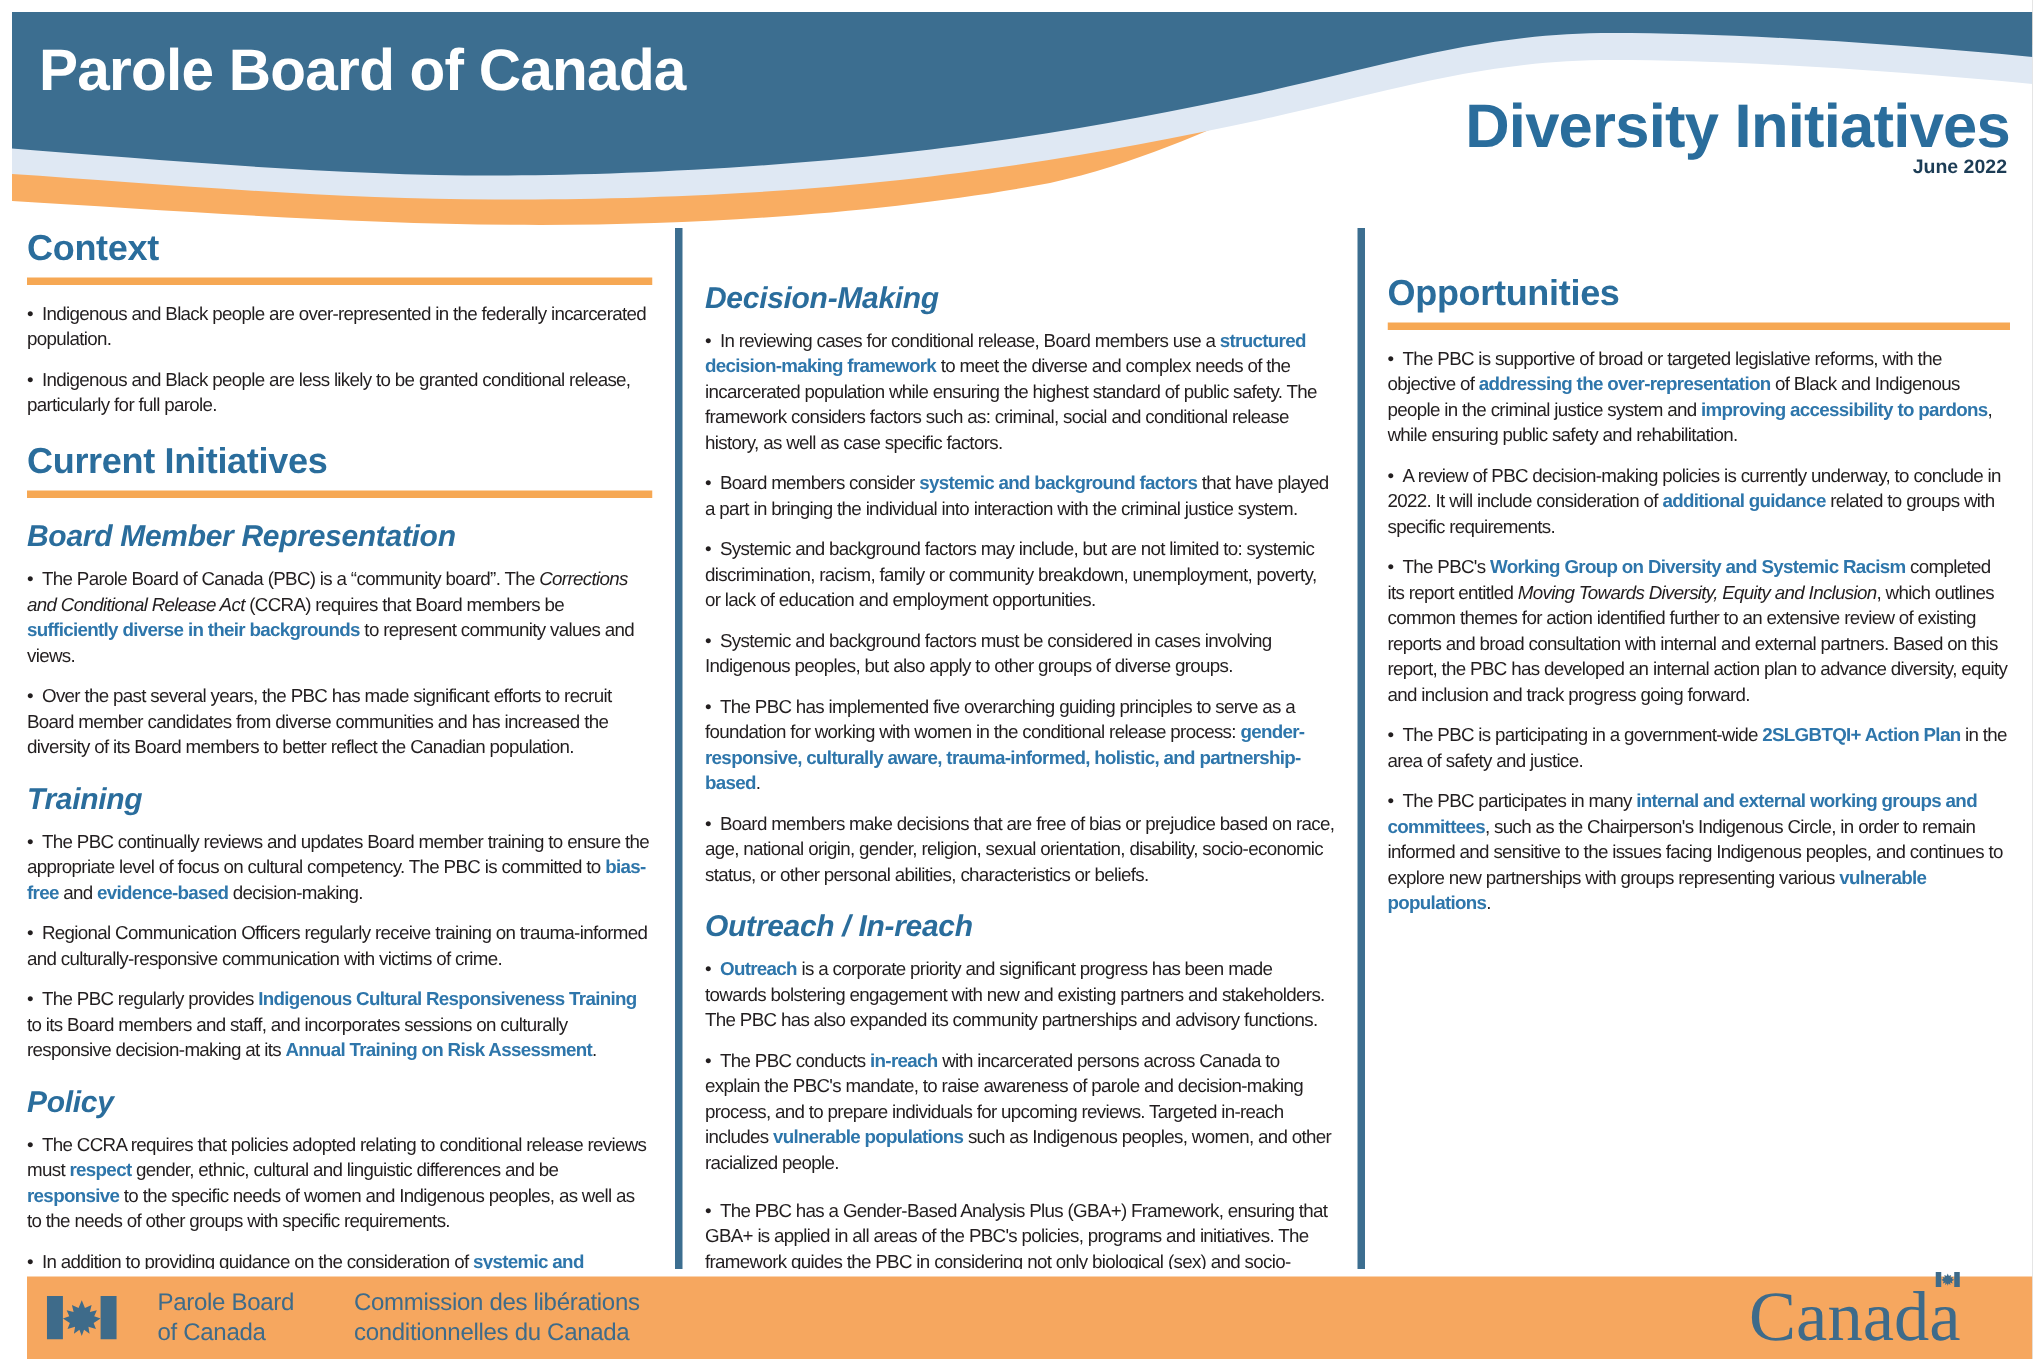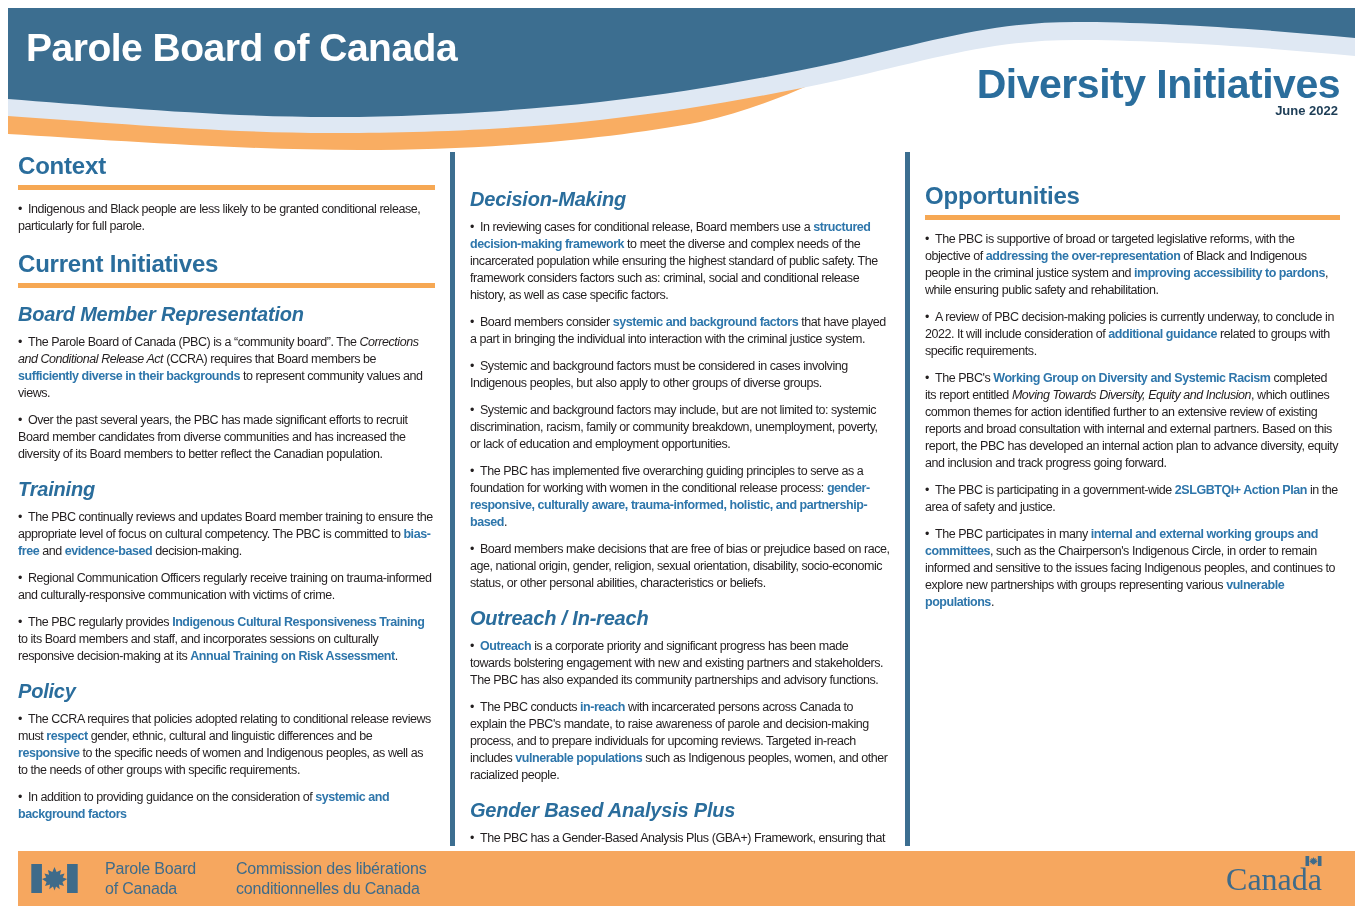--- a/index.html
+++ b/index.html
@@ -52,22 +52,22 @@
   
   .footer {
     position:absolute; left:18px; right:0; top:851px; bottom:0;
     background:var(--footer_orange); display:flex; align-items:center;
     color:var(--footer_ink);
   }
   .fip-flag { margin-left:13px; flex:none; }
   .dept { margin-left:27px; font-size:16px; line-height:1.22; white-space:pre-line; letter-spacing:-0.2px; }
   .dept.fr { margin-left:40px; }
   .wordmark {
-    margin-left:auto; margin-right:33px; position:relative;
-    font-family:"Liberation Serif", serif; font-size:32px; line-height:1; white-space:nowrap;
+    margin-left:auto; margin-right:48px; position:relative;
+    font-family:"Liberation Serif", serif; font-size:47px; line-height:1; white-space:nowrap;
   }
   .wm-flag { position:absolute; top:-7px; right:0; }
 </style>
 </head>
 <body>
 
 <div class="page">
 
   <div class="header">
     <svg viewBox="0 0 1355 150" preserveAspectRatio="none">
@@ -80,20 +80,21 @@
     <div class="doc-date">June 2022</div>
   </div>
 
   <div class="main">
 
     <div class="col col1">
       <section class="sec">
         <h2 class="h-lg">Context</h2>
         <div class="orange-bar"></div>
         <div>
+            <p class="bullet"><span>Indigenous and Black people are over-represented in the federally incarcerated population.</span></p>
             <p class="bullet"><span>Indigenous and Black people are less likely to be granted conditional release, particularly for full parole.</span></p>
           </div>
       </section>
 
       <section class="sec">
         <h2 class="h-lg">Current Initiatives</h2>
         <div class="orange-bar"></div>
       </section>
 
       <section class="sec">
@@ -123,37 +124,36 @@
     </div>
 
     <div class="divider"></div>
 
     <div class="col col2">
       <section class="sec">
         <h3 class="h-md">Decision-Making</h3>
         <div>
             <p class="bullet"><span>In reviewing cases for conditional release, Board members use a </span><span class="b">structured decision-making framework</span><span> to meet the diverse and complex needs of the incarcerated population while ensuring the highest standard of public safety. The framework considers factors such as: criminal, social and conditional release history, as well as case specific factors.</span></p>
             <p class="bullet"><span>Board members consider </span><span class="b">systemic and background factors</span><span> that have played a part in bringing the individual into interaction with the criminal justice system.</span></p>
+            <p class="bullet"><span>Systemic and background factors may include, but are not limited to: systemic discrimination, racism, family or community breakdown, unemployment, poverty, or lack of education and employment opportunities.</span></p>
             <p class="bullet"><span>Systemic and background factors must be considered in cases involving Indigenous peoples, but also apply to other groups of diverse groups.</span></p>
-            <p class="bullet"><span>Systemic and background factors may include, but are not limited to: systemic discrimination, racism, family or community breakdown, unemployment, poverty, or lack of education and employment opportunities.</span></p>
             <p class="bullet"><span>The PBC has implemented five overarching guiding principles to serve as a foundation for working with women in the conditional release process: </span><span class="b">gender-responsive, culturally aware, trauma-informed, holistic, and partnership-based</span><span>.</span></p>
             <p class="bullet"><span>Board members make decisions that are free of bias or prejudice based on race, age, national origin, gender, religion, sexual orientation, disability, socio-economic status, or other personal abilities, characteristics or beliefs.</span></p>
           </div>
       </section>
 
       <section class="sec">
         <h3 class="h-md">Outreach / In-reach</h3>
         <div>
             <p class="bullet"><span class="b">Outreach</span><span> is a corporate priority and significant progress has been made towards bolstering engagement with new and existing partners and stakeholders. The PBC has also expanded its community partnerships and advisory functions.</span></p>
             <p class="bullet"><span>The PBC conducts </span><span class="b">in-reach</span><span> with incarcerated persons across Canada to explain the PBC's mandate, to raise awareness of parole and decision-making process, and to prepare individuals for upcoming reviews. Targeted in-reach includes </span><span class="b">vulnerable populations</span><span> such as Indigenous peoples, women, and other racialized people.</span></p>
           </div>
       </section>
 
       <section class="sec">
-        <h3 class="h-md">Gender Based Analysis Plus</h3>
         <div>
             <p class="bullet"><span>The PBC has a Gender-Based Analysis Plus (GBA+) Framework, ensuring that GBA+ is applied in all areas of the PBC's policies, programs and initiatives. The framework guides the PBC in considering not only biological (sex) and socio-cultural (gender) differences, but also other factors such as race, ethnicity, religion, age, and mental or physical disability.</span></p>
           </div>
       </section>
     </div>
 
     <div class="divider"></div>
 
     <div class="col col3">
       <section class="sec">

